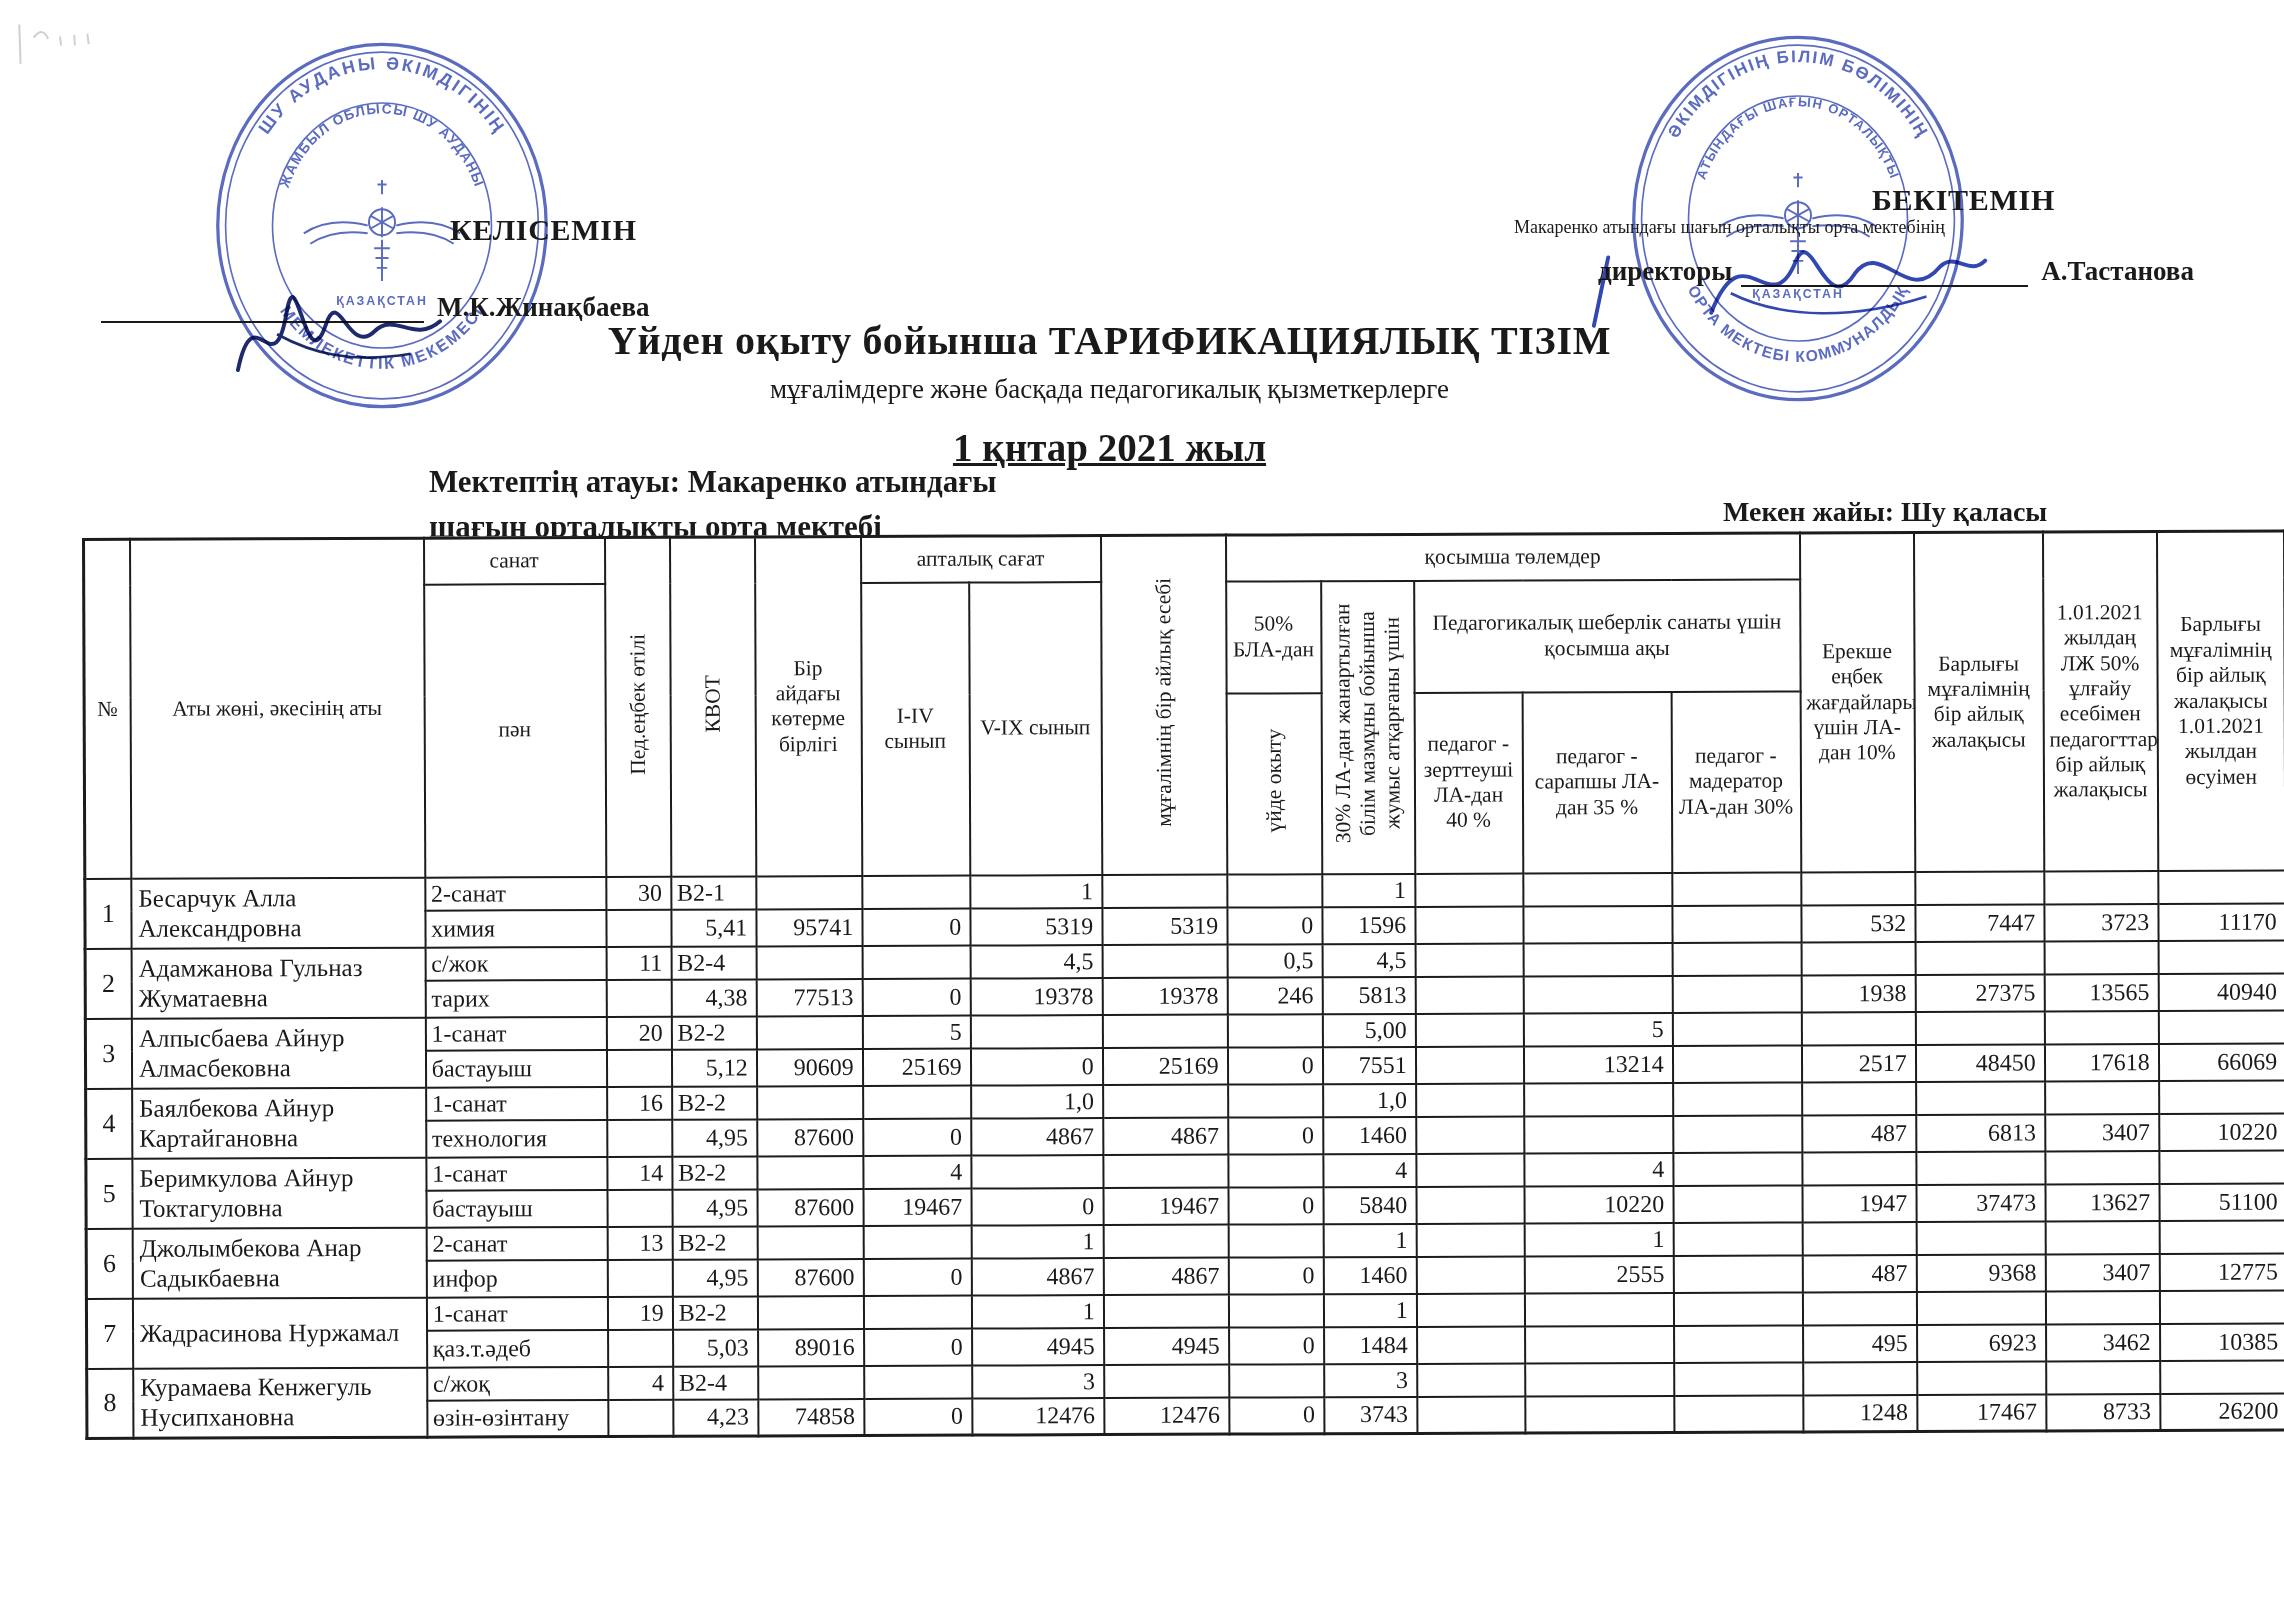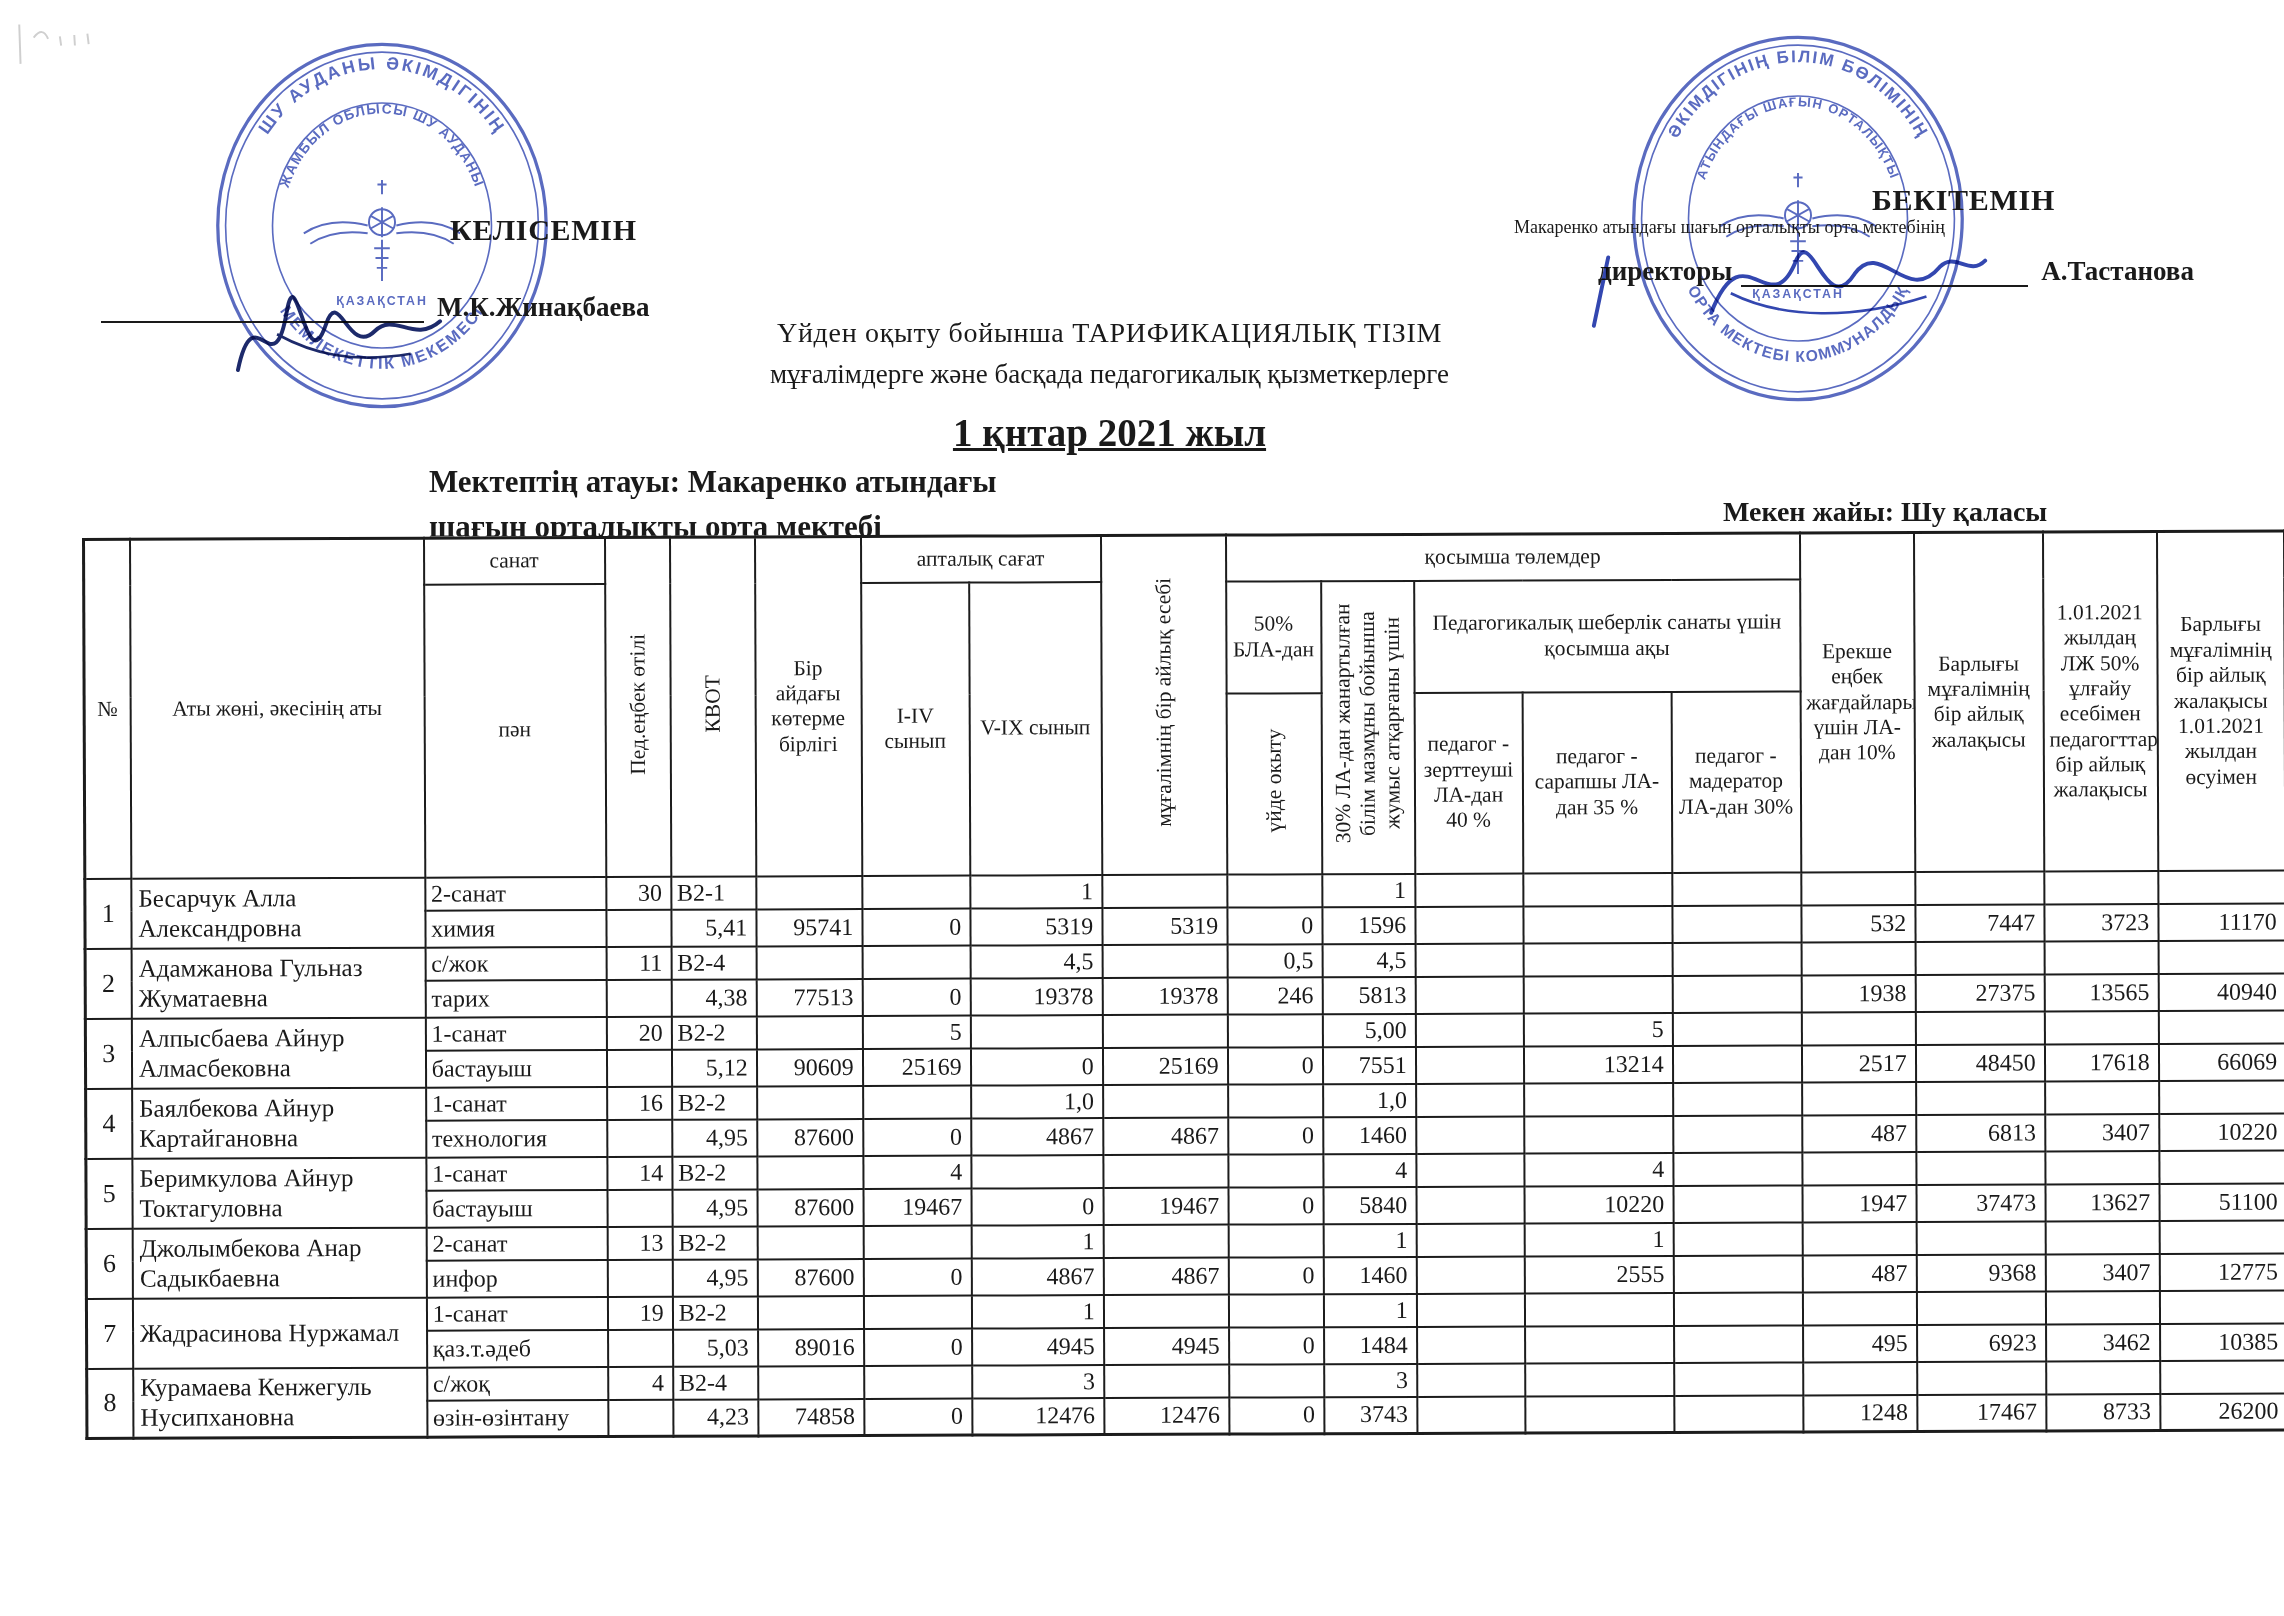--- a/index.html
+++ b/index.html
@@ -10,21 +10,21 @@
   
   .appr-title{font-weight:bold;font-size:30px;letter-spacing:0.7px;}
   .appr-line{font-size:18px;white-space:nowrap;}
   .sig-row{display:flex;align-items:flex-end;font-size:27px;}
   .sig-underline{display:inline-block;border-bottom:2.6px solid #1a1a1a;height:29px;}
   .sig-name{font-weight:bold;margin-left:13px;white-space:nowrap;}
   .sig-role{font-weight:bold;margin-right:9px;white-space:nowrap;}
 
   
   .title-block{left:457px;top:317px;width:1305px;text-align:center;}
-  .doc-title{font-size:28px;font-weight:normal;letter-spacing:0.7px;text-align:center;}
+  .doc-title{font-size:40px;font-weight:bold;letter-spacing:0.7px;text-align:center;}
   .doc-subtitle{font-size:27px;margin-top:10.4px;}
   .doc-date{font-size:39px;font-weight:bold;margin-top:20px;text-decoration:underline;}
   .school-name{left:429px;top:427px;width:640px;font-size:31px;font-weight:bold;line-height:1.45;margin-top:33px;}
   .address{left:1723px;top:496px;font-size:28px;font-weight:bold;}
 
   
   .stamp{mix-blend-mode:multiply;opacity:.88;}
   .stamp text{fill:#4356b8;font-family:"Liberation Sans","DejaVu Sans",sans-serif;font-weight:bold;}
   .stamp .ring{stroke:#4356b8;fill:none;}
   .ink{mix-blend-mode:multiply;}

